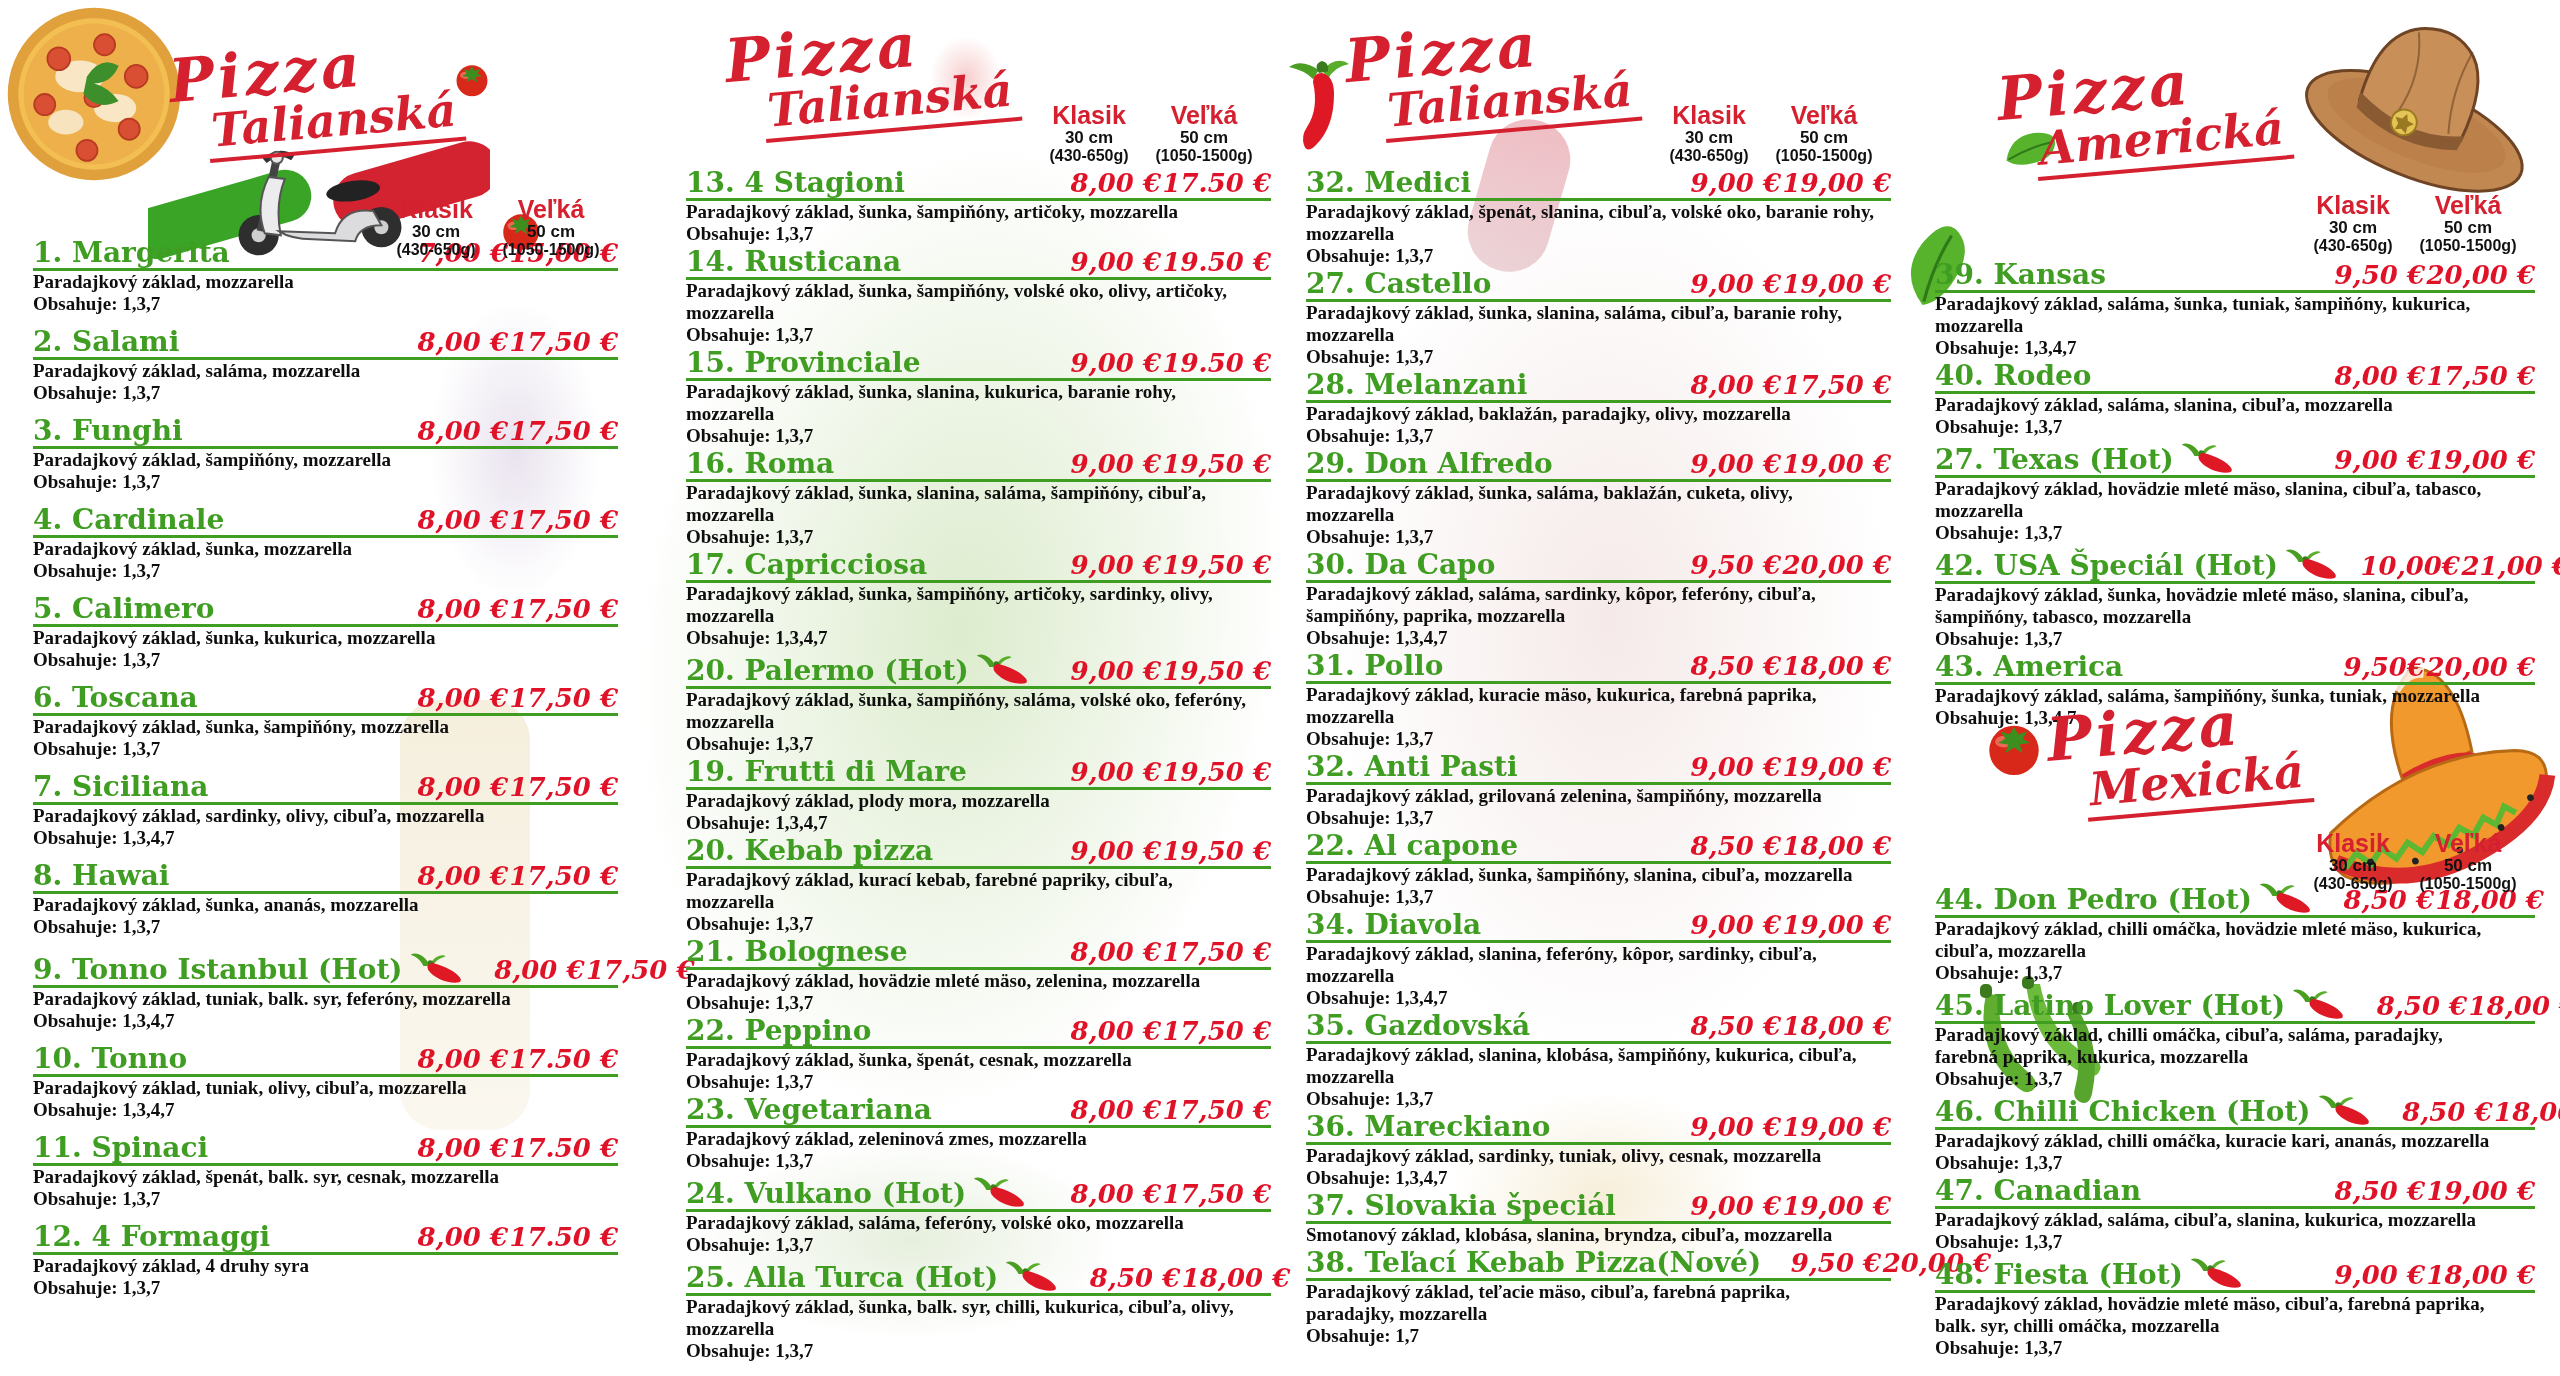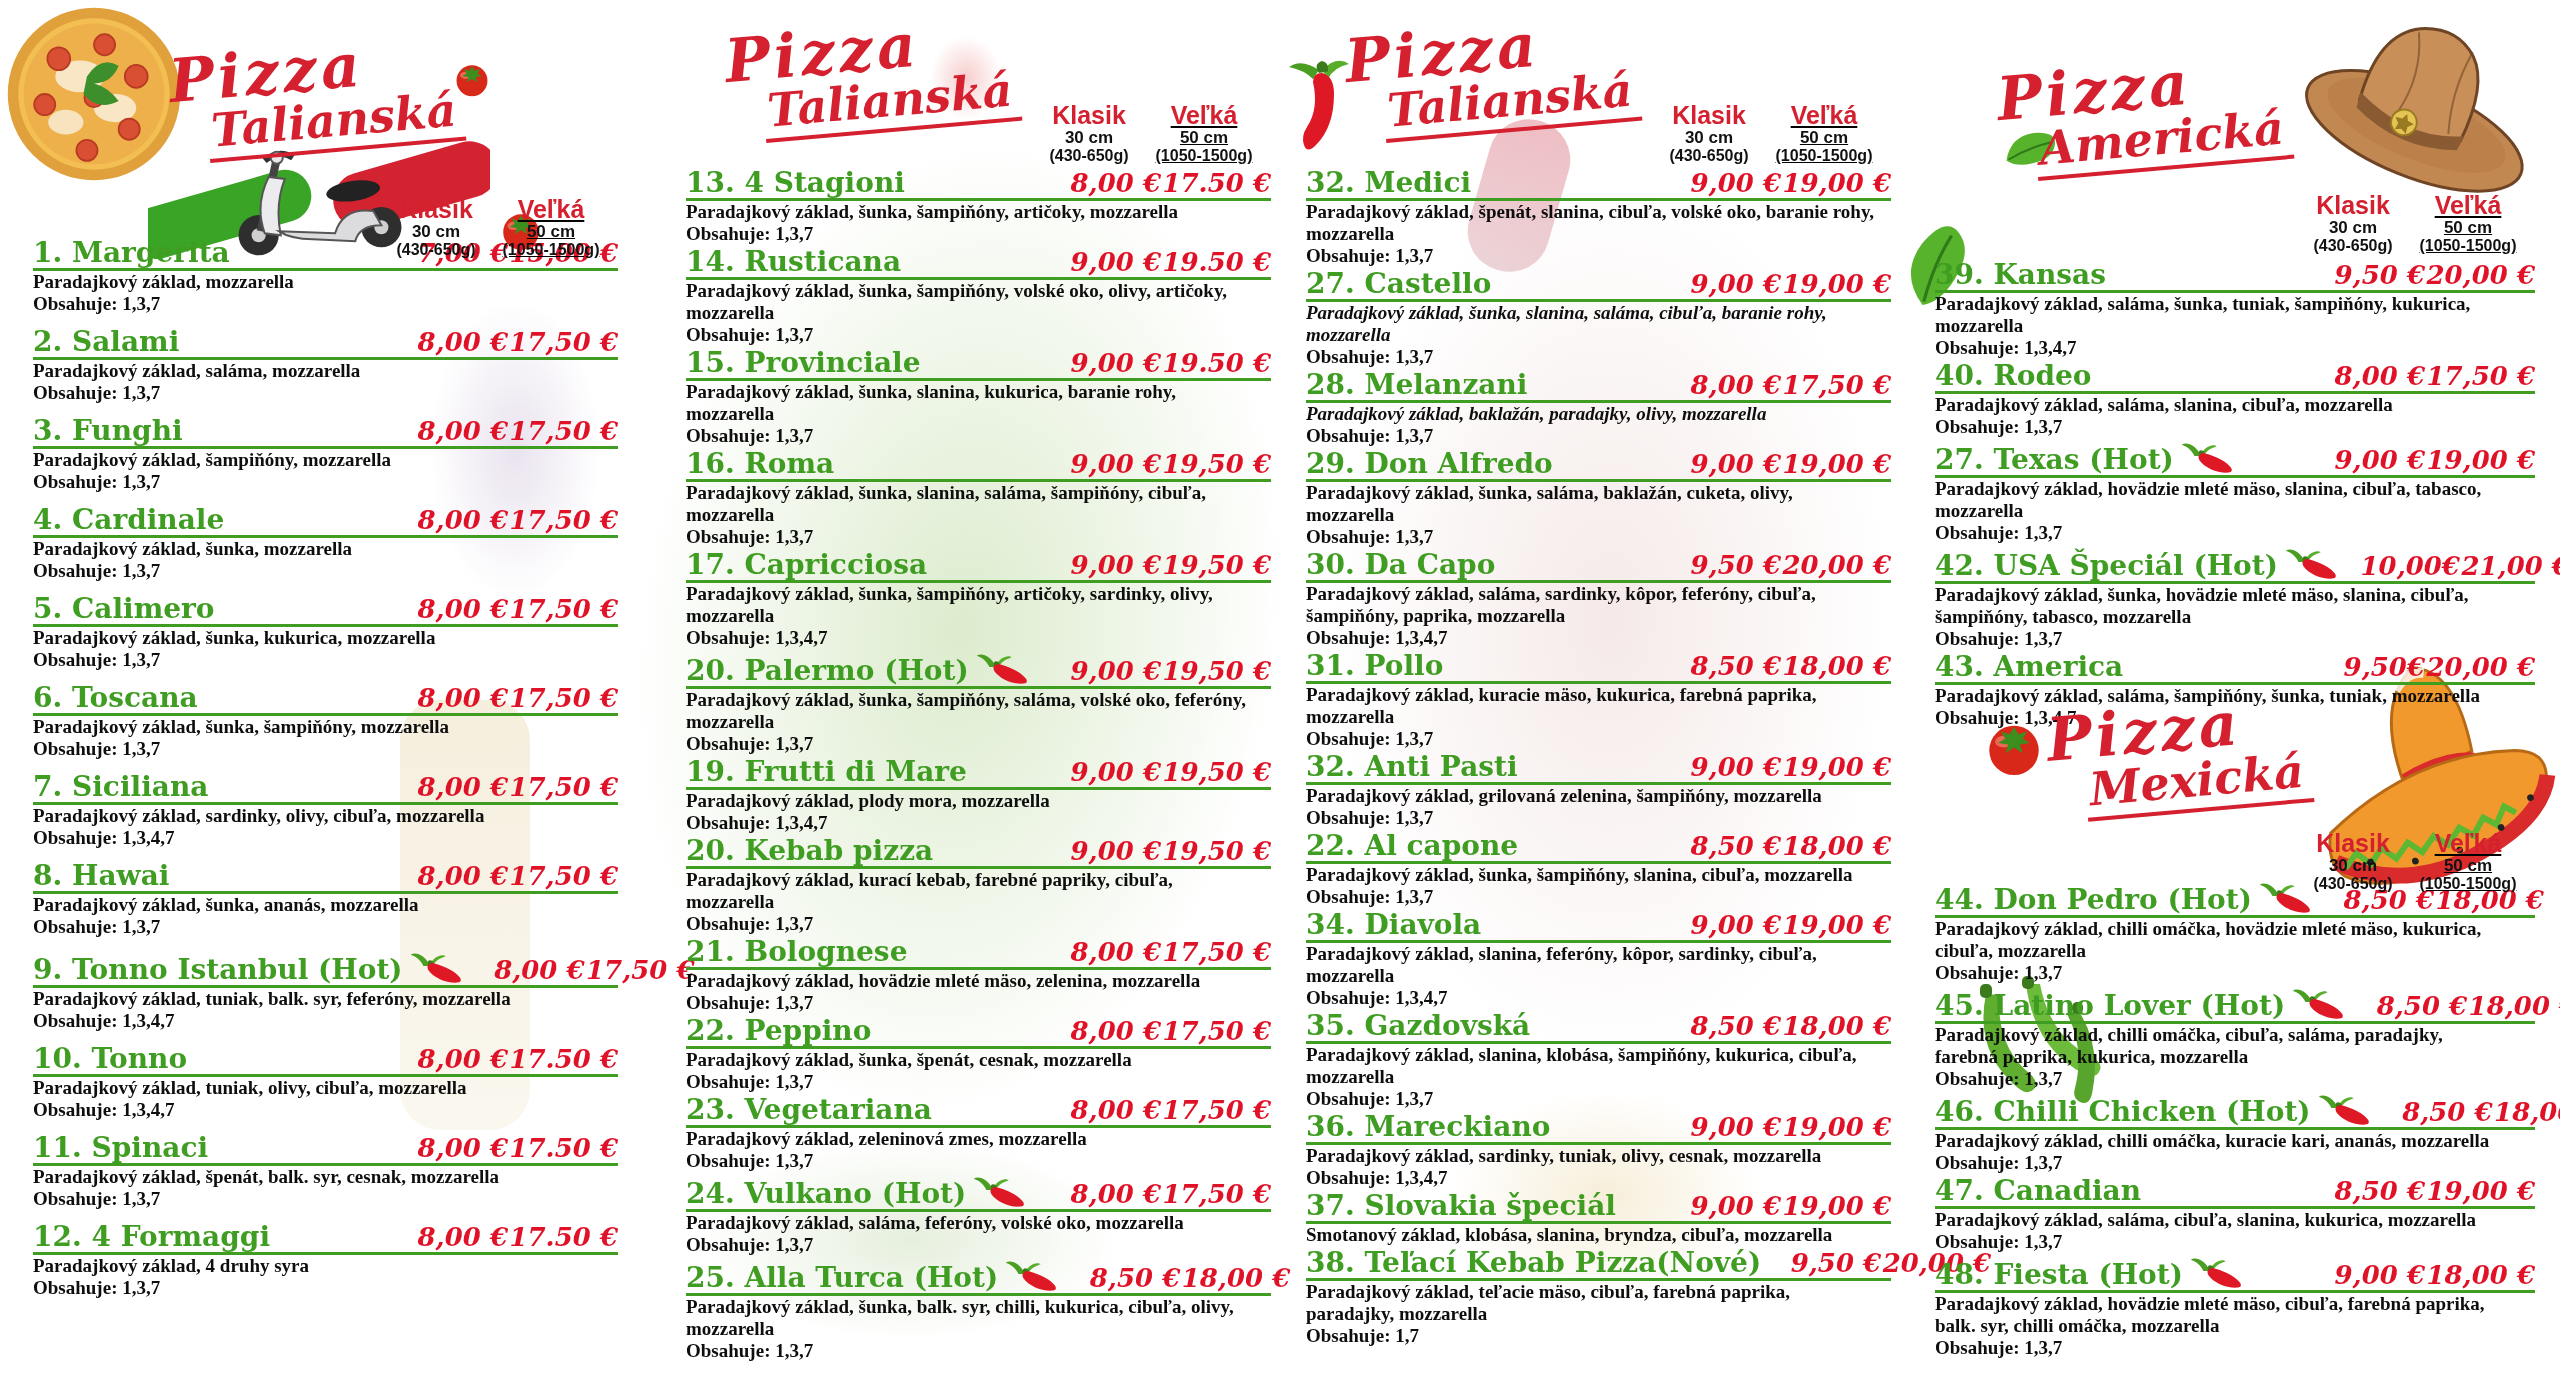--- a/index.html
+++ b/index.html
@@ -35,21 +35,21 @@
   #col3 .script-title{left:75px;top:20px;}
   #col4 .title-a{left:98px;top:58px;}
   #col4 .title-m{left:148px;top:700px;}
   .size-header{position:absolute;right:12px;display:flex;z-index:3;}
   #col1 .size-header{top:196px;}
   #col2 .size-header,#col3 .size-header{top:102px;}
   #col4 .size-a{top:192px;}
   #col4 .size-m{top:830px;}
   .size-cell{text-align:center;line-height:1.08;font-family:"Liberation Sans",sans-serif;font-weight:bold;}
   .size-cell.k{width:120px;}
-  .size-cell.v{width:110px;text-decoration:underline;}
+  .size-cell.v{width:110px;}
   .size-label{color:var(--red);font-size:25px;}
   .size-cm{color:#111;font-size:17px;}
   .size-g{color:#111;font-size:16px;}
   
   .items{position:absolute;left:0;right:0;}
   #col1 .items{top:238px;}
   #col2 .items,#col3 .items{top:168px;}
   #col4 .items-a{top:260px;}
   #col4 .items-m{top:880px;}
   .menu-item{margin-bottom:2px;}
@@ -65,21 +65,21 @@
     font-family:"DejaVu Serif",serif;font-style:italic;font-weight:bold;
     font-size:26px;line-height:30px;color:var(--price-red);
     white-space:nowrap;text-align:right;flex:0 0 auto;
   }
   .price-k{width:120px;}
   .price-v{width:110px;}
   .desc,.allergens{
     font-family:"Liberation Serif",serif;font-weight:bold;
     font-size:19px;line-height:22px;color:#0e0e0e;white-space:nowrap;overflow:hidden;
   }
-  .desc.it{font-style:italic;}
+  .desc.it{}
 </style>
 </head>
 <body>
 
 <div class="wm" style="left:640px;top:140px;width:640px;height:980px;background:radial-gradient(closest-side,rgba(140,190,90,.30),rgba(140,190,90,.12) 60%,transparent);transform:rotate(8deg);"></div>
 <div class="wm" style="left:430px;top:300px;width:170px;height:300px;background:radial-gradient(closest-side,rgba(120,80,150,.16),transparent);"></div>
 <div class="wm" style="left:400px;top:700px;width:130px;height:430px;background:linear-gradient(rgba(210,180,100,.22),rgba(210,180,100,.10));border-radius:40px;"></div>
 <div class="wm" style="left:1330px;top:180px;width:560px;height:880px;background:radial-gradient(closest-side,rgba(170,80,70,.12),transparent);"></div>
 <div class="wm" style="left:1450px;top:1090px;width:310px;height:210px;background:radial-gradient(closest-side,rgba(225,195,120,.28),transparent);"></div>
 <div class="wm" style="left:700px;top:1140px;width:420px;height:200px;background:radial-gradient(closest-side,rgba(130,175,85,.20),transparent);"></div>

